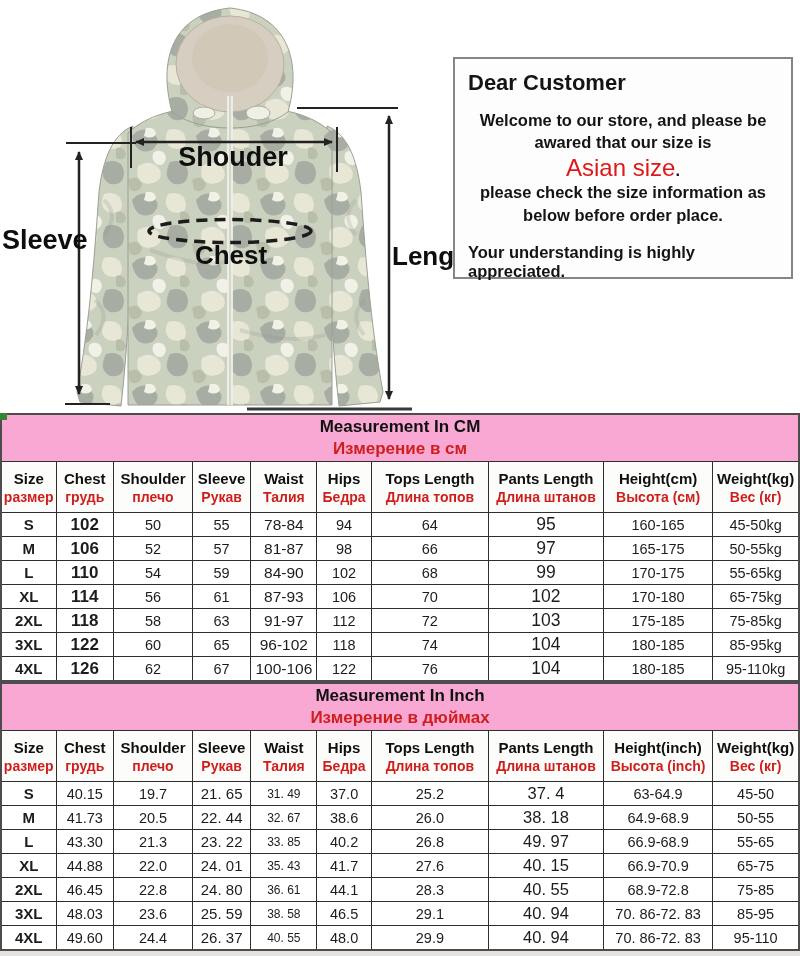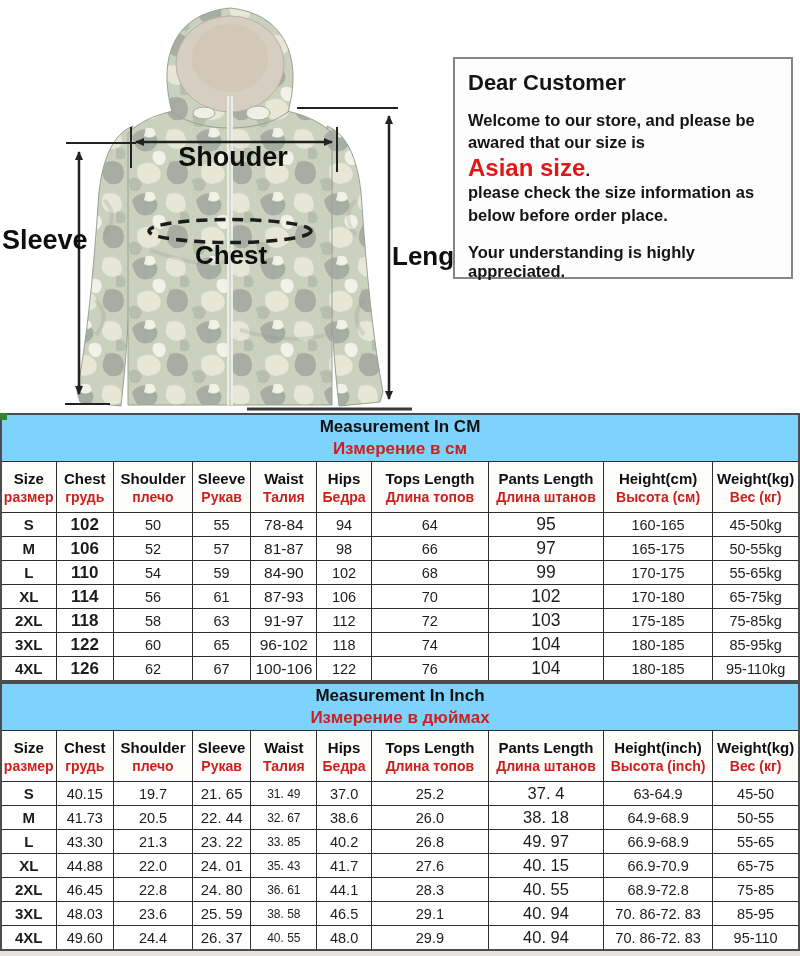--- a/index.html
+++ b/index.html
@@ -16,36 +16,36 @@
   #lbl-chest    { left:172px; top:242px; width:118px; font-size:26px; }
   #lbl-length   { left:392px; top:243px; width:76px;  font-size:26px; }
 
   
   .note {
     position:absolute; left:453px; top:57px; width:340px; height:222px;
     background:#fdfdfd; border:2px solid #858585; box-sizing:border-box;
     padding:11px 13px 26px 13px; color:#141414;
   }
   .note-title { font-size:22px; font-weight:bold; margin-bottom:13px; }
-  .note-body  { font-size:16.5px; font-weight:bold; line-height:1.36; }
-  .asian { color:#e01717; font-size:24px; font-weight:bold; line-height:1.15; }
+  .note-body  { font-size:16.5px; font-weight:bold; line-height:1.36;text-align:center; }
+  .asian { color:#e01717; font-size:24px; font-weight:normal; line-height:1.15; }
   .note-footer { font-size:16.5px; font-weight:bold; margin-top:17px; }
 
   
   .tables { position:absolute; left:0; top:413px; width:800px; }
   .green-corner { position:absolute; left:0; top:0; width:7px; height:7px; background:#35842f; z-index:4; }
   .size-table {
     width:100%; border-collapse:collapse; table-layout:fixed;
     border:2px solid #4c4c4c; background:#fff;
   }
   .size-table th, .size-table td {
     border:1px solid #2e2e2e; text-align:center; vertical-align:middle;
     padding:0; overflow:hidden; white-space:nowrap;
   }
-  .title-row th { height:46px; background:#7dd3fc; }
+  .title-row th { height:46px; background:#f9a8d4; }
   .title-en { font-size:17px; font-weight:bold; color:#101010; }
   .title-ru { font-size:17px; font-weight:bold; color:#ce1f1c; margin-top:2px; }
   tr.cols th { height:50px; background:#fcfcfb; }
   tr.cols .en { font-size:15px; font-weight:bold; color:#101010; }
   tr.cols .ru { font-size:14px; font-weight:bold; color:#ce1f1c; margin-top:2px; }
   .size-table tbody td { height:23px; font-size:14.5px; color:#1c1c1c; }
   .size-table tbody td:first-child { font-weight:bold; font-size:15px; }
   
   col.c0{width:6.9%} col.c1{width:7.2%} col.c2{width:9.9%} col.c3{width:7.3%}
   col.c4{width:8.3%} col.c5{width:6.8%} col.c6{width:14.7%} col.c7{width:14.4%}

